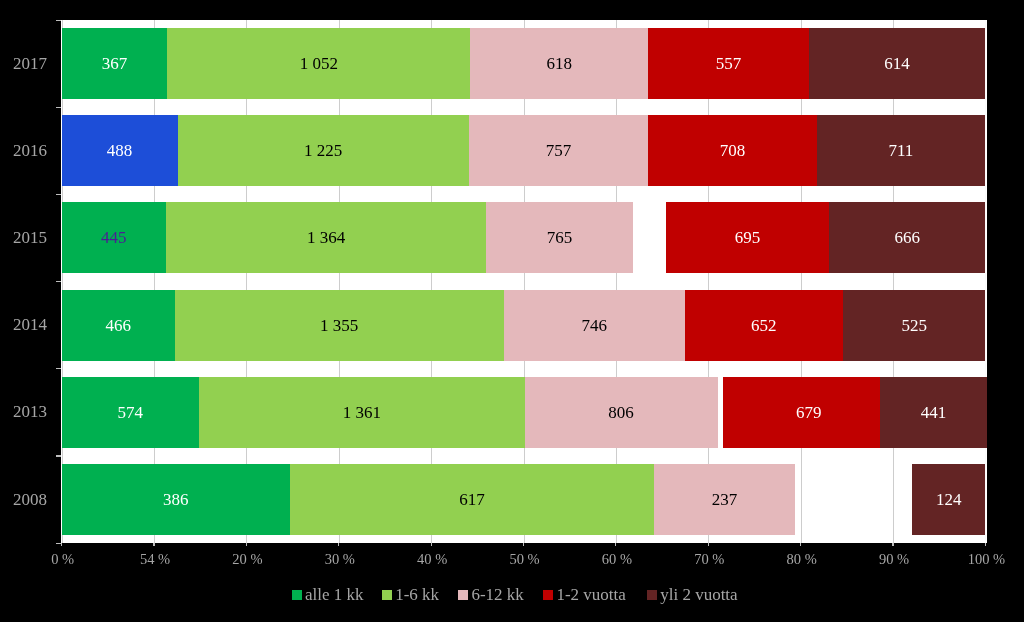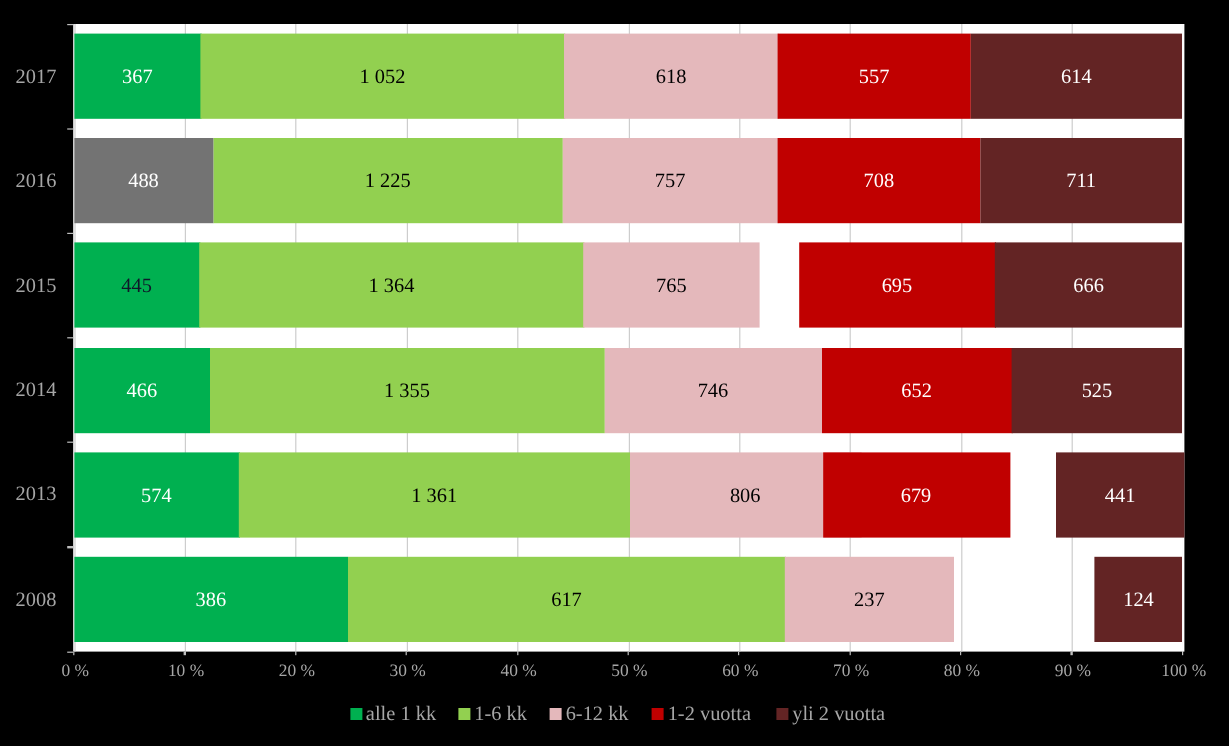--- a/index.html
+++ b/index.html
@@ -48,40 +48,40 @@
     </div>
     <div class="seg" style="left:586.56px;width:160.99px;padding-right:0.60px;background:#c00000">
       <span class="dl" style="color:#ffffff">557</span>
     </div>
     <div class="seg" style="left:746.95px;width:176.80px;padding-right:0.00px;background:#632424">
       <span class="dl" style="color:#ffffff">614</span>
     </div>
   </div>
   <div class="ylab" style="top:53.59px">2017</div>
   <div class="bar" style="top:115.28px">
-    <div class="seg" style="left:0.00px;width:116.51px;padding-right:0.60px;background:#737373">
+    <div class="seg" style="left:0.00px;width:116.51px;padding-right:0.60px;background:#1d4ed8">
       <span class="dl" style="color:#ffffff">488</span>
     </div>
     <div class="seg" style="left:115.91px;width:291.57px;padding-right:0.60px;background:#92d050">
       <span class="dl" style="color:#000000">1&nbsp;225</span>
     </div>
     <div class="seg" style="left:406.89px;width:180.41px;padding-right:0.60px;background:#e4b8bb">
       <span class="dl" style="color:#000000">757</span>
     </div>
     <div class="seg" style="left:586.70px;width:168.77px;padding-right:0.60px;background:#c00000">
       <span class="dl" style="color:#ffffff">708</span>
     </div>
     <div class="seg" style="left:754.87px;width:168.88px;padding-right:0.00px;background:#632424">
       <span class="dl" style="color:#ffffff">711</span>
     </div>
   </div>
   <div class="ylab" style="top:140.78px">2016</div>
   <div class="bar" style="top:202.46px">
     <div class="seg" style="left:0.00px;width:105.06px;padding-right:0.60px;background:#00b050">
-      <span class="dl" style="color:#0f172a">445</span>
+      <span class="dl" style="color:#4c1d95">445</span>
     </div>
     <div class="seg" style="left:104.46px;width:320.80px;padding-right:0.60px;background:#92d050">
       <span class="dl" style="color:#000000">1&nbsp;364</span>
     </div>
     <div class="seg" style="left:424.67px;width:147px;padding-right:0.60px;background:#e4b8bb">
       <span class="dl" style="color:#000000">765</span>
     </div>
     <div class="seg" style="left:604.25px;width:163.75px;padding-right:0.60px;background:#c00000">
       <span class="dl" style="color:#ffffff">695</span>
     </div>
@@ -111,21 +111,21 @@
   <div class="bar" style="top:376.83px">
     <div class="seg" style="left:0.00px;width:137.93px;padding-right:0.60px;background:#00b050">
       <span class="dl" style="color:#ffffff">574</span>
     </div>
     <div class="seg" style="left:137.33px;width:326.22px;padding-right:0.60px;background:#92d050">
       <span class="dl" style="color:#000000">1&nbsp;361</span>
     </div>
     <div class="seg" style="left:462.95px;width:193.44px;padding-right:0.60px;background:#e4b8bb">
       <span class="dl" style="color:#000000">806</span>
     </div>
-    <div class="seg" style="left:624px;width:156px;padding-right:0.60px;background:#c00000">
+    <div class="seg" style="left:661px;width:173px;padding-right:0.60px;background:#c00000">
       <span class="dl" style="color:#ffffff">679</span>
     </div>
     <div class="seg" style="left:818.24px;width:107px;padding-right:0.00px;background:#632424">
       <span class="dl" style="color:#ffffff">441</span>
     </div>
   </div>
   <div class="ylab" style="top:402.33px">2013</div>
   <div class="bar" style="top:464.01px">
     <div class="seg" style="left:0.00px;width:228.73px;padding-right:0.60px;background:#00b050">
       <span class="dl" style="color:#ffffff">386</span>
@@ -144,21 +144,21 @@
   <div class="ytick" style="top:19.50px"></div>
   <div class="ytick" style="top:106.68px"></div>
   <div class="ytick" style="top:193.87px"></div>
   <div class="ytick" style="top:281.05px"></div>
   <div class="ytick" style="top:368.23px"></div>
   <div class="ytick" style="top:455.42px"></div>
   <div class="ytick" style="top:542.60px"></div>
   <div class="xtick" style="left:61.10px"></div>
   <div class="xlab" style="left:22.65px">0 %</div>
   <div class="xtick" style="left:153.47px"></div>
-  <div class="xlab" style="left:115.03px">10 %</div>
+  <div class="xlab" style="left:115.03px">54 %</div>
   <div class="xtick" style="left:245.85px"></div>
   <div class="xlab" style="left:207.40px">20 %</div>
   <div class="xtick" style="left:338.22px"></div>
   <div class="xlab" style="left:299.77px">30 %</div>
   <div class="xtick" style="left:430.60px"></div>
   <div class="xlab" style="left:392.15px">40 %</div>
   <div class="xtick" style="left:522.98px"></div>
   <div class="xlab" style="left:484.52px">50 %</div>
   <div class="xtick" style="left:615.35px"></div>
   <div class="xlab" style="left:576.90px">60 %</div>

